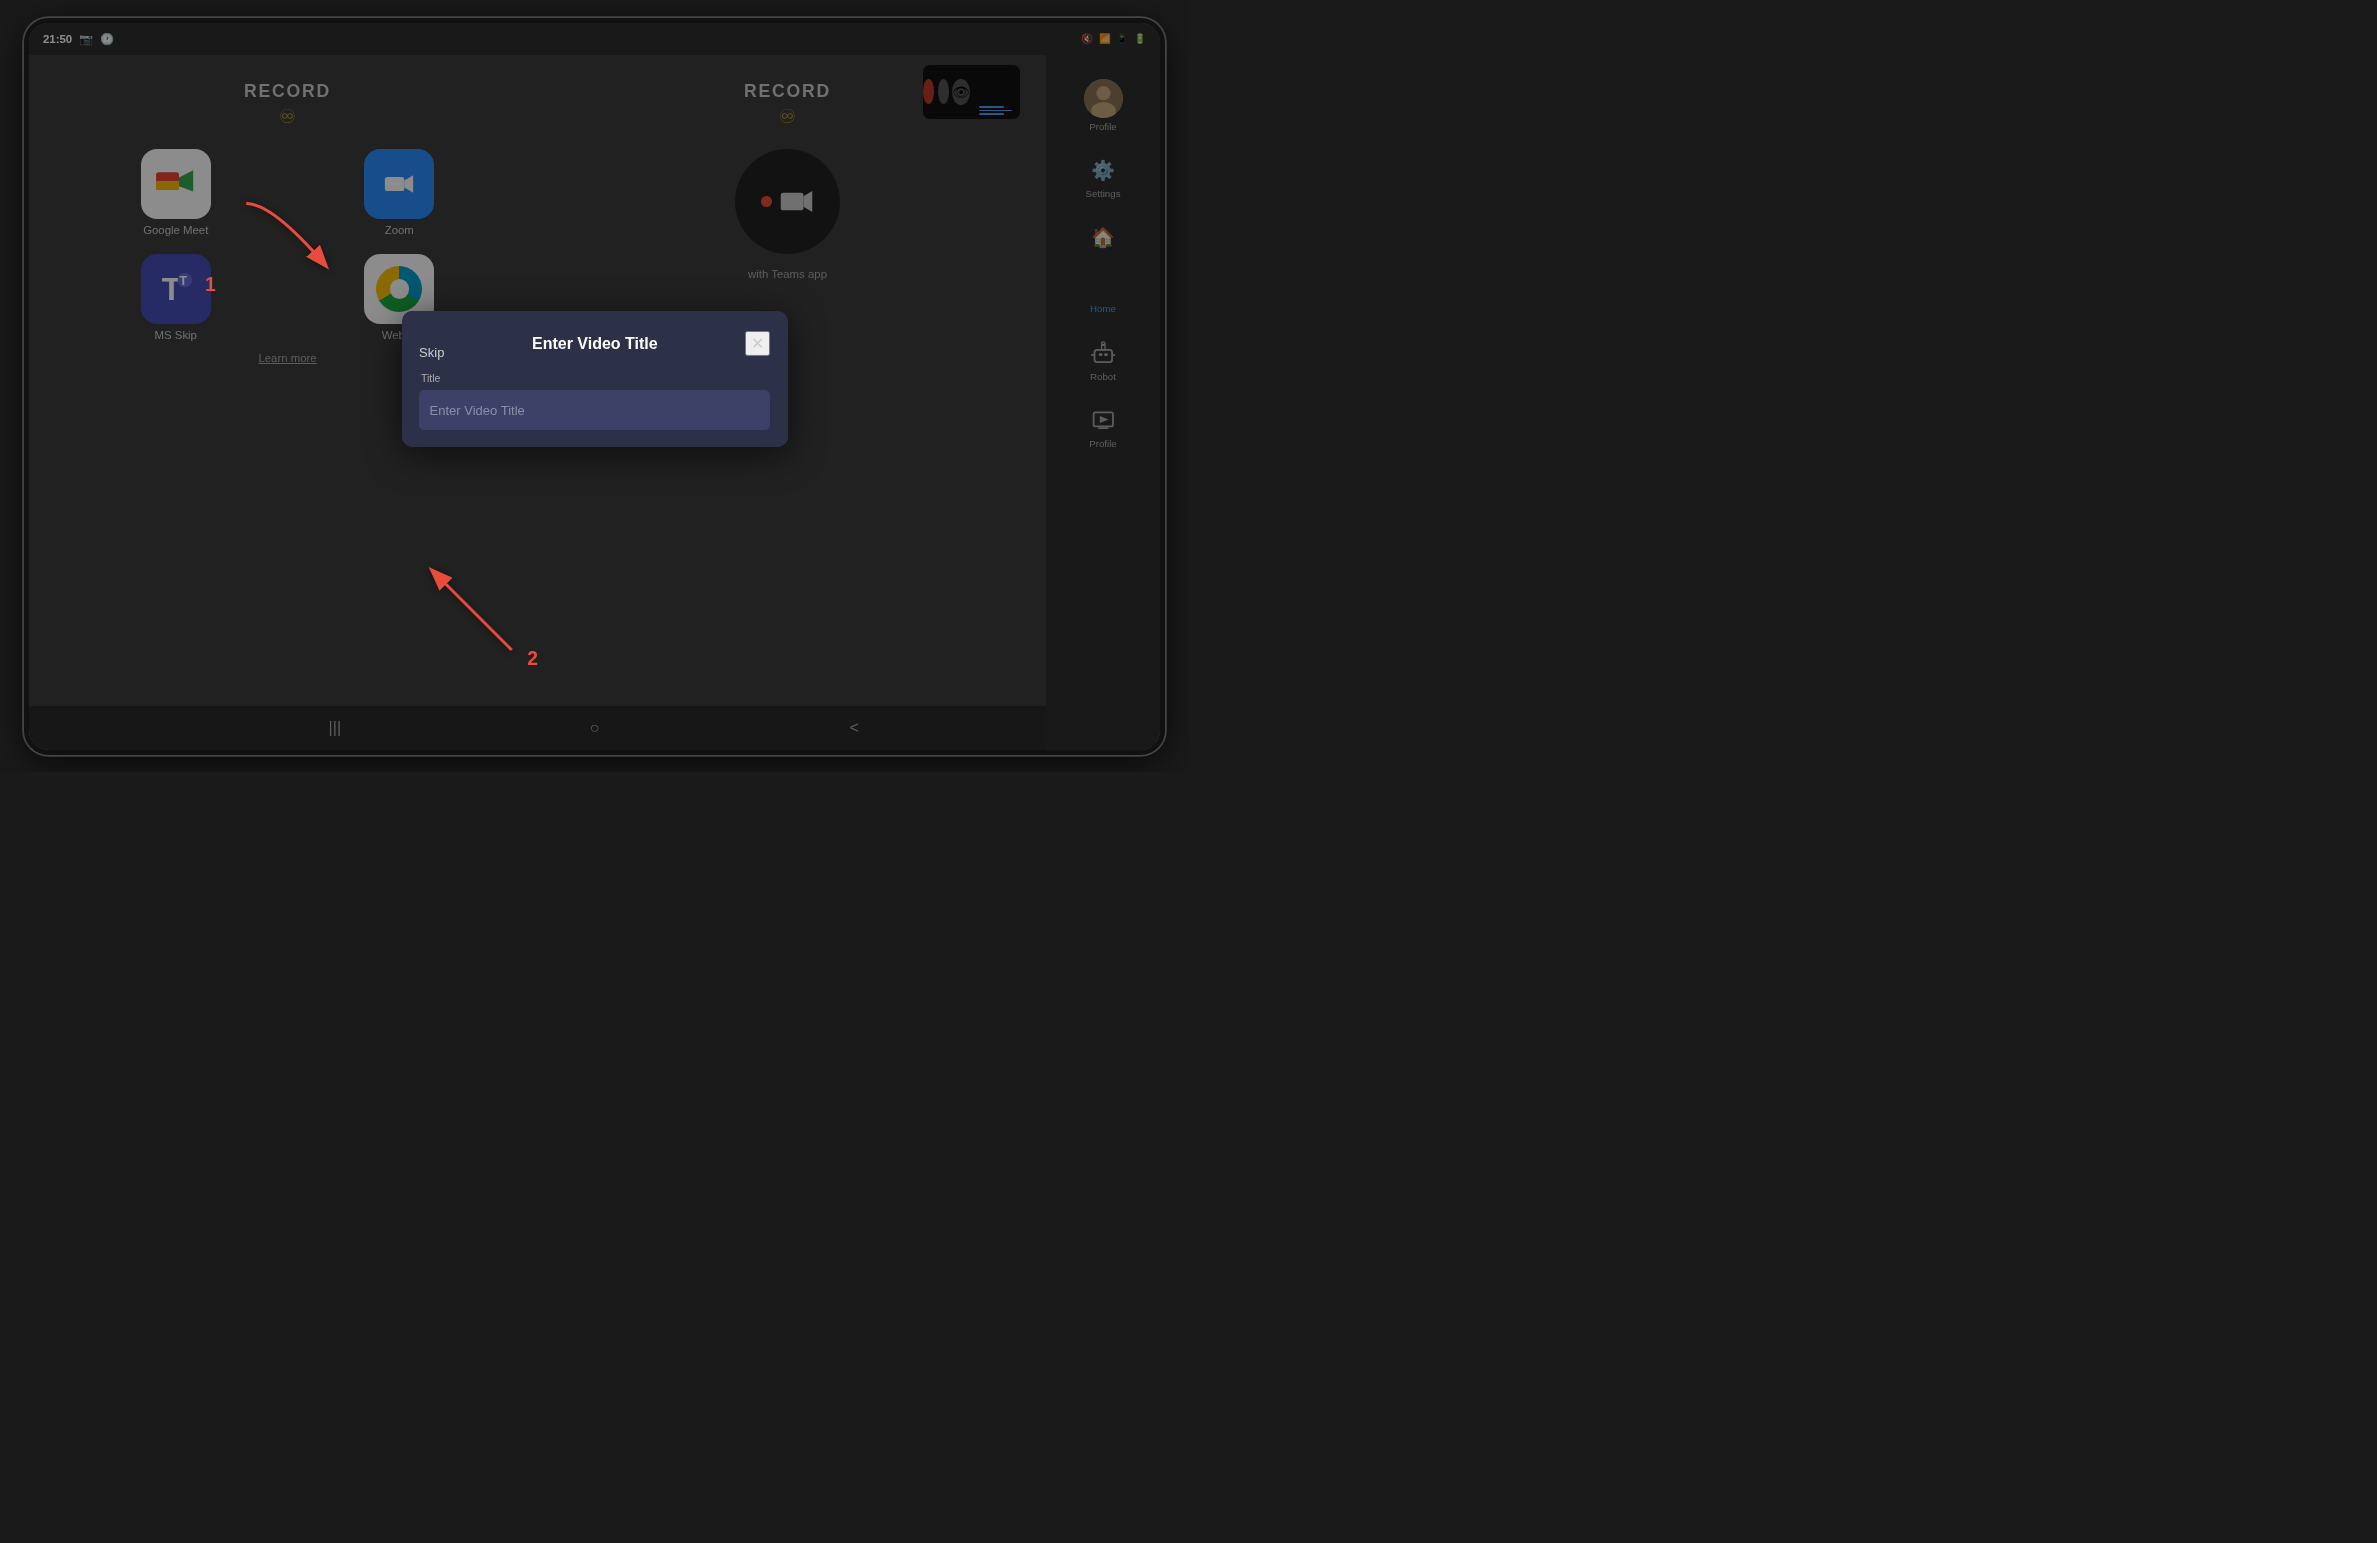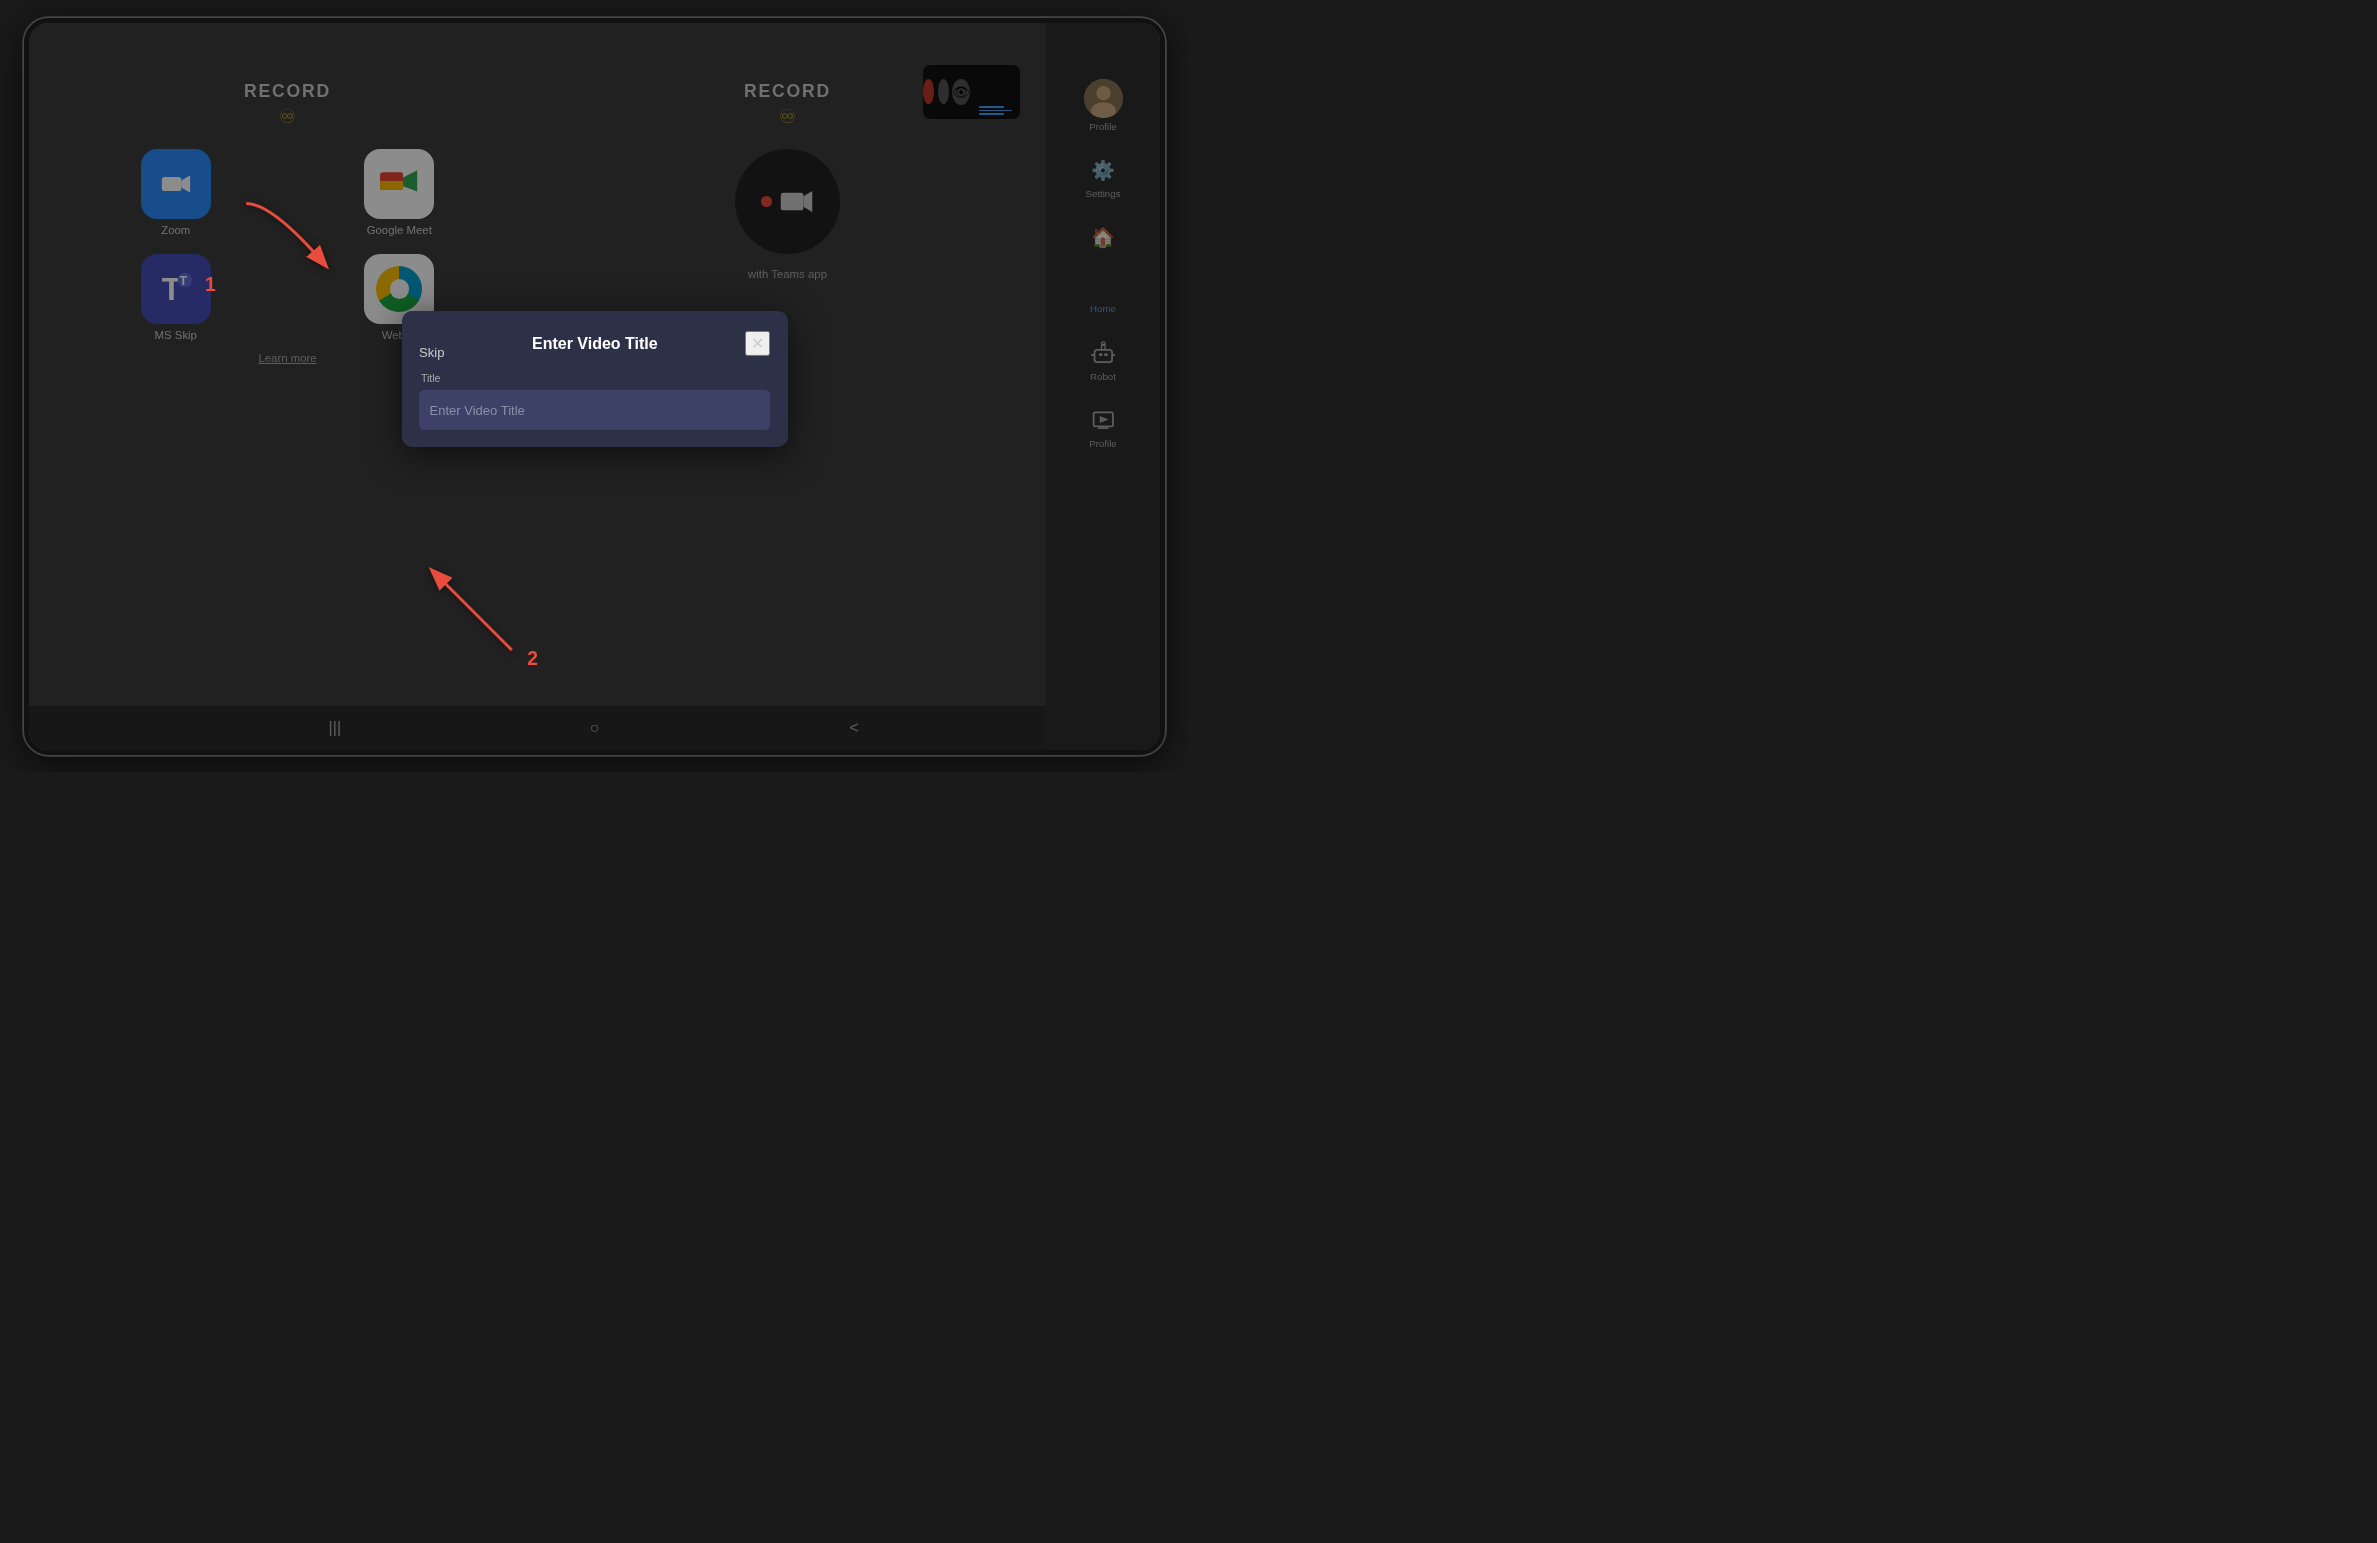--- a/index.html
+++ b/index.html
@@ -452,20 +452,33 @@
       background: #fff;
       border-radius: 50%;
     }
   </style>
 </head>
 <body>
 
 <div class="tablet-frame">
   <div class="screen">
 
+    <div class="status-bar">
+      <div class="status-left">
+        <span>21:50</span>
+        <span>📷</span>
+        <span>🕐</span>
+      </div>
+      <div class="status-icons">
+        <span>🔇</span>
+        <span>📶</span>
+        <span>📱</span>
+        <span>🔋</span>
+      </div>
+    </div>
 
     <div class="top-widget">
       <div class="widget-btn red"></div>
       <div class="widget-btn dark"></div>
       <div style="width:26px;height:26px;background:#555;border-radius:50%;display:flex;align-items:center;justify-content:center;">
         <span style="font-size:14px;">👁</span>
       </div>
       <div style="display:flex;flex-direction:column;gap:1.8px;margin-top:auto;padding-bottom:3.5px;width:100%;padding-left:5.3px;">
         <div style="height:1.8px;background:#4a9eff;width:60%;border-radius:1.8px;"></div>
         <div style="height:1.8px;background:#4a9eff;width:80%;border-radius:1.8px;"></div>
@@ -527,41 +540,41 @@
       <div class="columns">
 
         <div class="column">
           <div class="column-header">
             <span class="column-title">RECORD</span>
             <span class="column-icon">♾</span>
           </div>
           <div class="apps-grid">
 
             <div class="app-item">
-              <div class="zoom-icon">
-                <svg width="46" height="46" viewBox="0 0 52 52" fill="none">
-                  <circle cx="26" cy="26" r="26" fill="#2d8cff"></circle>
-                  <rect x="10" y="18" width="22" height="16" rx="3" fill="white"></rect>
-                  <polygon points="32,22 42,16 42,36 32,30" fill="white"></polygon>
-                </svg>
-              </div>
-              <span class="app-label">Zoom</span>
-            </div>
-
-            <div class="app-item">
               <div class="gmeet-icon">
                 <svg width="53" height="53" viewBox="0 0 60 60" fill="none">
                   <rect width="60" height="60" rx="12" fill="white"></rect>
                   <rect x="8" y="16" width="26" height="20" rx="3" fill="#ea4335"></rect>
                   <polygon points="34,22 50,14 50,38 34,32" fill="#34a853"></polygon>
                   <rect x="8" y="26" width="26" height="10" rx="0" fill="#fbbc05"></rect>
                   <rect x="8" y="26" width="26" height="10" rx="0" fill="none"></rect>
                 </svg>
               </div>
               <span class="app-label">Google Meet</span>
+            </div>
+
+            <div class="app-item">
+              <div class="zoom-icon">
+                <svg width="46" height="46" viewBox="0 0 52 52" fill="none">
+                  <circle cx="26" cy="26" r="26" fill="#2d8cff"></circle>
+                  <rect x="10" y="18" width="22" height="16" rx="3" fill="white"></rect>
+                  <polygon points="32,22 42,16 42,36 32,30" fill="white"></polygon>
+                </svg>
+              </div>
+              <span class="app-label">Zoom</span>
             </div>
 
             <div class="app-item">
               <div class="teams-icon">
                 <svg width="46" height="46" viewBox="0 0 52 52" fill="none">
                   <rect width="52" height="52" rx="12" fill="#464eb8"></rect>
                   <text x="10" y="38" font-size="36" fill="white" font-weight="bold">T</text>
                   <circle cx="36" cy="16" r="8" fill="#7b83eb"></circle>
                   <circle cx="36" cy="16" r="8" fill="#5059c9" opacity="0.5"></circle>
                   <text x="30" y="22" font-size="14" fill="white" font-weight="bold">T</text>

